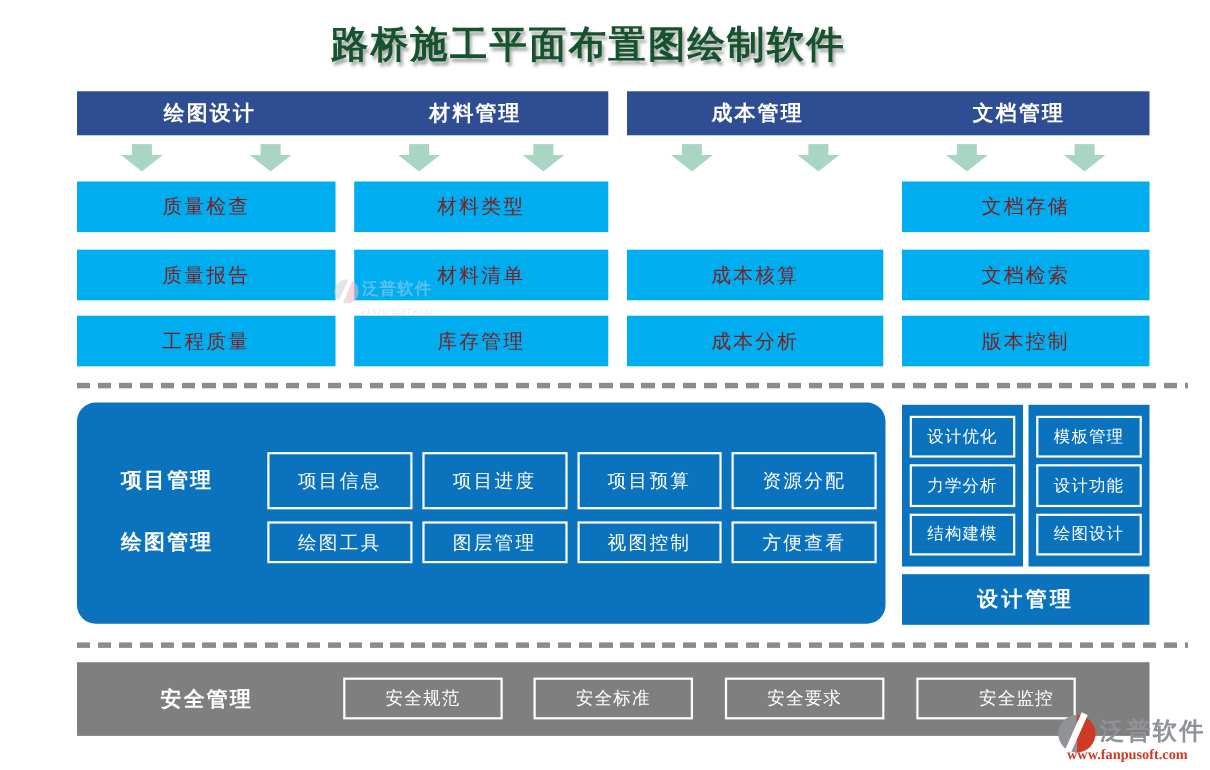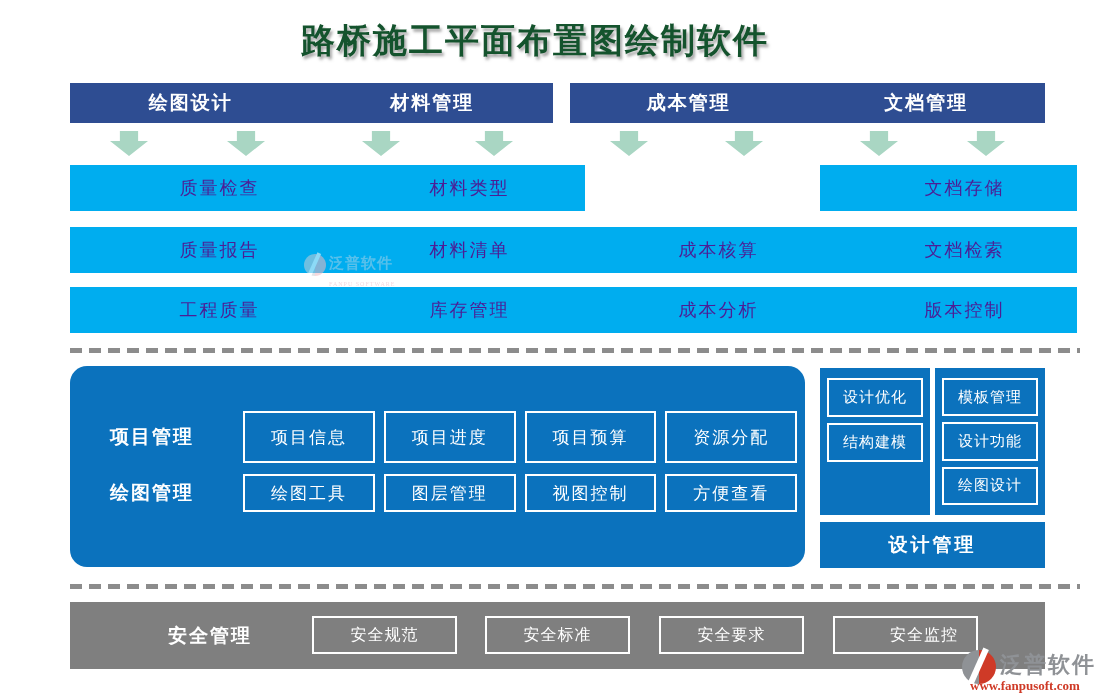--- a/index.html
+++ b/index.html
@@ -15,23 +15,23 @@
   
   .hdr{position:absolute;top:83px;height:40px;background:#2E4D92;display:flex;}
   .hdr span{flex:1;display:flex;align-items:center;justify-content:center;
             color:#fff;font-size:19px;font-weight:bold;letter-spacing:2px;}
 
   
   .arrow{position:absolute;top:131px;width:38px;height:25px;background:#A9D6C3;
          clip-path:polygon(26% 0,74% 0,74% 40%,100% 40%,50% 100%,0 40%,26% 40%);}
 
   
-  .cell{position:absolute;height:46px;background:#00ADEF;color:#4c1d95;
+  .cell{position:absolute;height:46px;background:#00ADEF;color:#7f1d1d;
         display:flex;align-items:center;justify-content:center;
-        font-size:18px;letter-spacing:2px;padding-left:32px;}
+        font-size:18px;letter-spacing:2px;}
 
   
   .sep{position:absolute;left:70px;width:1010px;height:5px;
        background:repeating-linear-gradient(90deg,#8c8c8c 0 12px,transparent 12px 19px);}
 
   
   .panel{position:absolute;left:70px;top:366px;width:735px;height:201px;background:#0B72BD;border-radius:17px;}
   .m-row{position:absolute;left:40px;right:8px;display:flex;align-items:center;gap:9px;}
   .m-label{width:124px;color:#fff;font-size:19px;font-weight:bold;letter-spacing:2px;flex:none;}
   .m-box{flex:1;height:100%;border:2px solid #fff;box-sizing:border-box;
@@ -44,21 +44,21 @@
   .d-box{height:39px;border:2px solid #fff;box-sizing:border-box;
          display:flex;align-items:center;justify-content:center;
          color:#fff;font-size:15px;letter-spacing:1px;}
   .d-footer{position:absolute;left:820px;top:522px;width:225px;height:46px;background:#0B72BD;
             display:flex;align-items:center;justify-content:center;
             color:#fff;font-size:19px;font-weight:bold;letter-spacing:3px;}
 
   
   .s-bar{position:absolute;left:70px;top:602px;width:975px;height:67px;background:#7F7F7F;}
   .s-label{position:absolute;left:76px;top:0;height:67px;display:flex;align-items:center;
-           color:#fff;font-size:19px;font-weight:bold;letter-spacing:2px;margin-left:22px;}
+           color:#fff;font-size:19px;font-weight:bold;letter-spacing:2px;}
   .s-box{position:absolute;top:14px;width:145px;height:38px;border:2px solid #fff;
          box-sizing:border-box;display:flex;align-items:center;justify-content:center;
          color:#fff;font-size:16px;letter-spacing:1px;}
 
   
   .mark{position:relative;width:34px;height:34px;flex:none;}
   .mark .l{position:absolute;left:0;top:0;width:17px;height:34px;border-radius:17px 0 0 17px;}
   .mark .r{position:absolute;right:0;top:0;width:17px;height:34px;border-radius:0 17px 17px 0;}
   .mark .slash{position:absolute;left:13px;top:-3px;width:6px;height:40px;background:#fff;
                transform:rotate(24deg);}
@@ -147,20 +147,21 @@
       <span class="m-label">绘图管理</span>
       <div class="m-box">绘图工具</div>
       <div class="m-box">图层管理</div>
       <div class="m-box">视图控制</div>
       <div class="m-box">方便查看</div>
     </div>
   </div>
 
   <div class="d-panel" style="left:820px;">
     <div class="d-box">设计优化</div>
+    <div class="d-box">力学分析</div>
     <div class="d-box">结构建模</div>
   </div>
   <div class="d-panel" style="left:935px;">
     <div class="d-box">模板管理</div>
     <div class="d-box">设计功能</div>
     <div class="d-box">绘图设计</div>
   </div>
   <div class="d-footer">设计管理</div>
 
   <div class="sep" style="top:584px;"></div>

